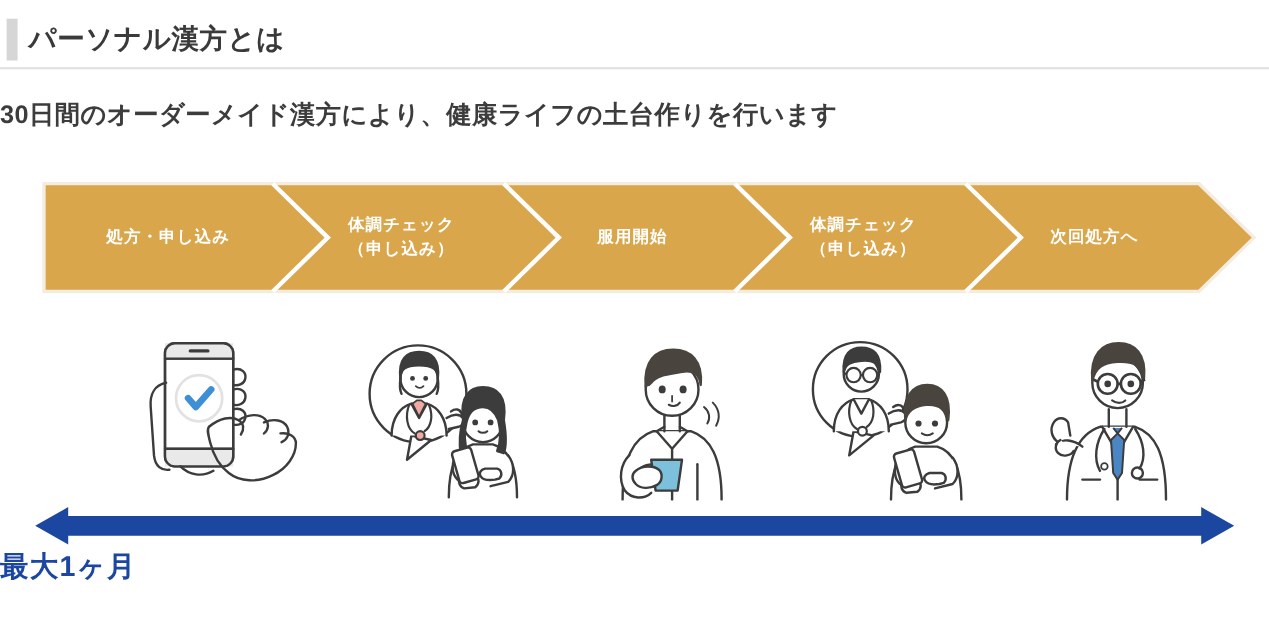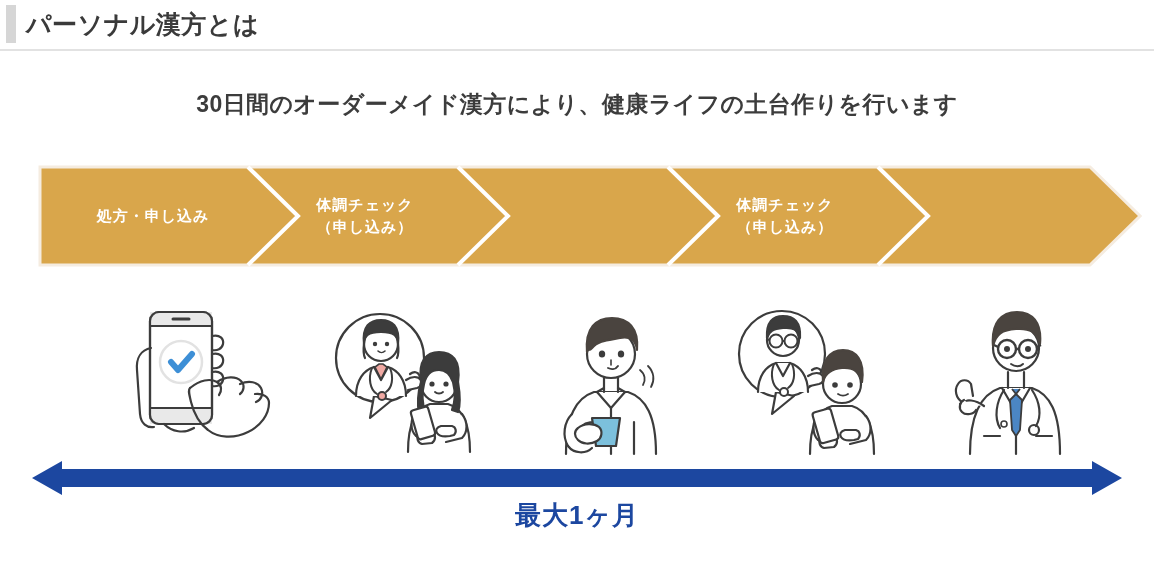--- a/index.html
+++ b/index.html
@@ -13,21 +13,21 @@
     height: 563px;
     position: relative;
     overflow: hidden;
     font-family: "Liberation Sans", "DejaVu Sans", sans-serif;
     color: #3c3c3c;
   }
 
   
   #header {
     position: absolute;
-    left: 0; top: 0;
+    left: 0; top: 12px;
     width: 1088px;
     height: 51px;
     border-radius: 18px;
   }
   #header-accent {
     position: absolute;
     left: 6px; top: 5px;
     width: 10px; height: 38px;
     background: #d6d6d6;
   }
@@ -47,21 +47,20 @@
     left: 0; top: 49px;
     width: 1154px; height: 2px;
     background: #e2e2e2;
   }
 
   
   #subtitle {
     position: absolute;
     left: 0; top: 89px;
     width: 1154px;
-    text-align: center;
     font-size: 23px;
     font-weight: bold;
     color: #3c3c3c;
     letter-spacing: 0.4px;
     white-space: nowrap;
   }
 
   
   #steps {
     position: absolute;
@@ -110,21 +109,20 @@
     width: 1154px; height: 46px;
   }
   #timeline-svg {
     position: absolute; left: 0; top: 0;
     width: 1154px; height: 46px;
   }
   #duration-label {
     position: absolute;
     left: 0; top: 498px;
     width: 1154px;
-    text-align: center;
     font-size: 26px;
     font-weight: bold;
     color: #1c47a0;
     letter-spacing: 1px;
     white-space: nowrap;
   }
 </style>
 </head>
 <body>
 
@@ -151,26 +149,32 @@
 
   <div class="step-label" style="left:0px; width:230px;">
     <span>処方・申し込み</span>
   </div>
 
   <div class="step-label" style="left:222px; width:210px;">
     <span>体調チェック</span>
     <span>（申し込み）</span>
   </div>
 
+  <div class="step-label" style="left:432px; width:210px;">
+    <span>服用開始</span>
+  </div>
 
   <div class="step-label" style="left:642px; width:210px;">
     <span>体調チェック</span>
     <span>（申し込み）</span>
   </div>
 
+  <div class="step-label" style="left:852px; width:210px;">
+    <span>次回処方へ</span>
+  </div>
 </div>
 
 <div id="illustrations">
 
   <div class="illo" style="left:118px; width:160px;">
     <svg viewBox="0 0 160 160" width="160" height="160">
       <g fill="none" stroke="#3c3c3c" stroke-width="2.2" stroke-linecap="round" stroke-linejoin="round">
 
         <rect x="32" y="16" width="62" height="112" rx="9" fill="#ffffff"></rect>
         <path d="M32,30 L94,30 M32,112 L94,112" stroke-width="2"></path>

